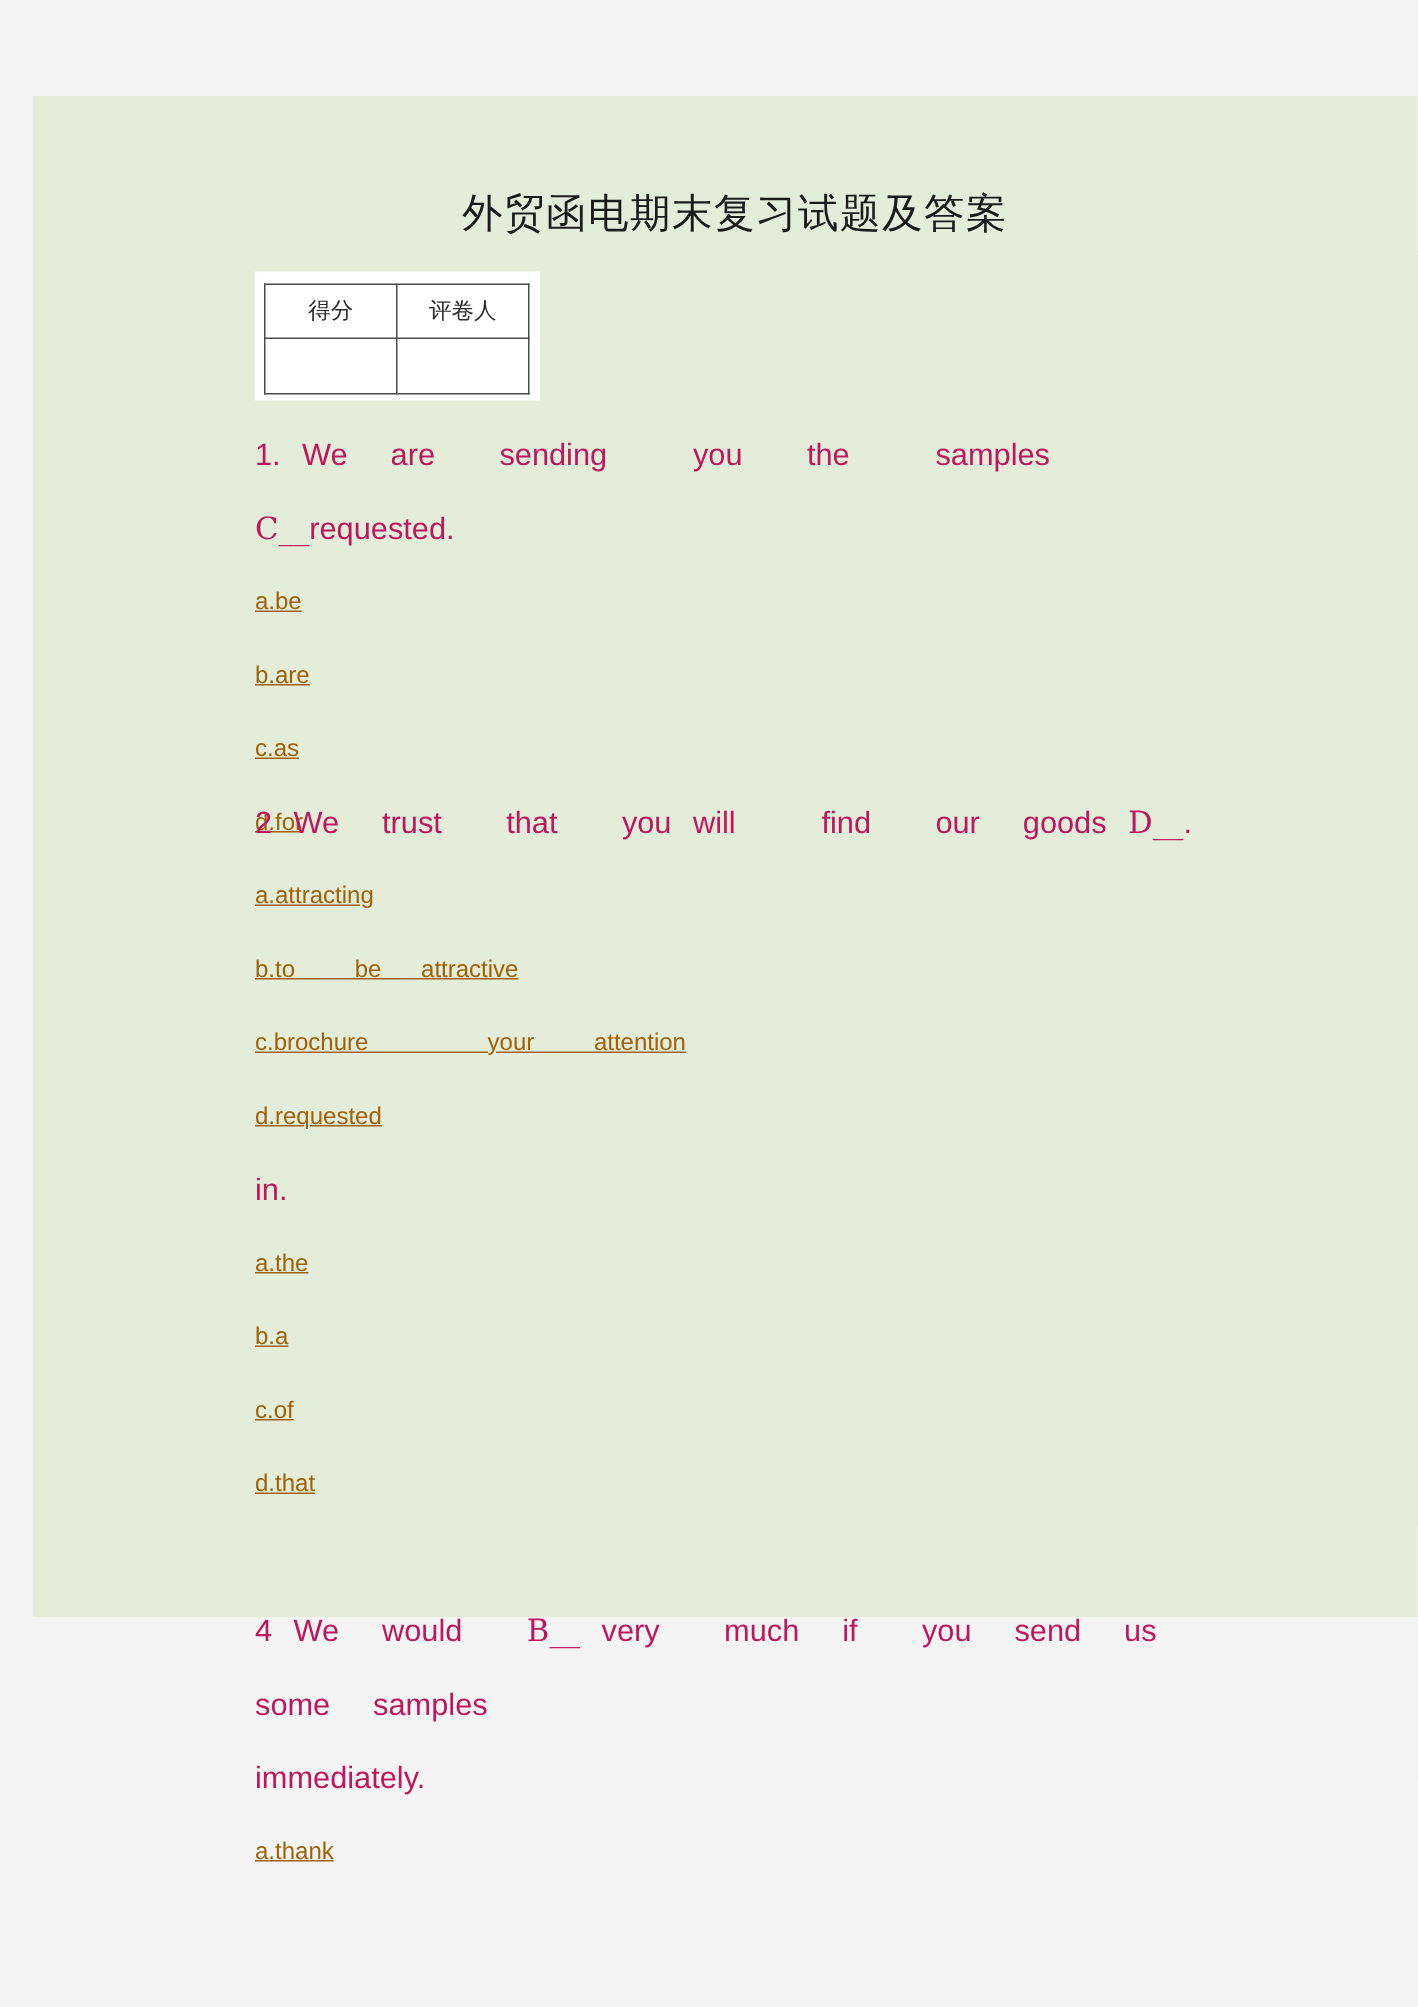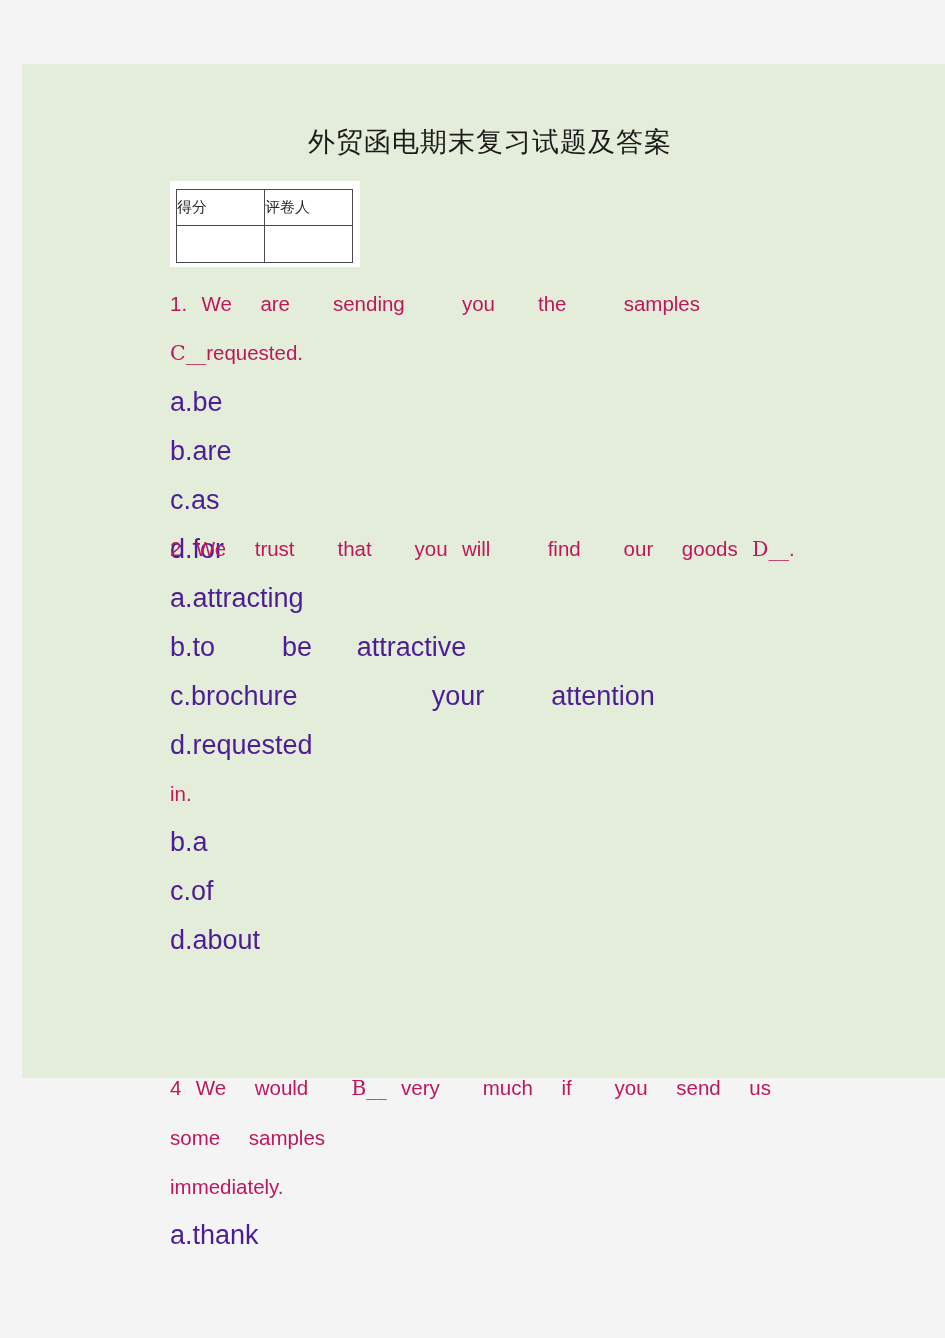--- a/index.html
+++ b/index.html
@@ -55,20 +55,21 @@
     top: 8px;
     width: 177px;
     height: 71px;
     border-collapse: collapse;
     background: #ffffff;
   }
   table.score-table td {
     border: 1.6px solid #4a4a4a;
     width: 50%;
     height: 35px;
+    text-align: center;
     vertical-align: middle;
     font-family: "DejaVu Serif", "Liberation Serif", serif;
     font-size: 15px;
     color: #2b2b2b;
     background: #ffffff;
     padding: 0;
   }
   table.score-table td.empty {
     height: 36px;
   }
@@ -80,24 +81,25 @@
   .qline {
     font-size: 20.5px;
     line-height: 49px;
     color: #be185d;
     white-space: pre-wrap;
   }
   .qline.justified {
     word-spacing: 0.42em;
   }
   .opt {
-    font-size: 27px;
+    font-size: 16px;
     line-height: 49px;
-    color: #4c1d95;
+    color: #a16207;
     white-space: pre-wrap;
+    text-decoration: underline;
   }
   .opt.spaced {
     word-spacing: 0.55em;
   }
   .ans {
     font-family: "DejaVu Serif", "Liberation Serif", serif;
   }
 </style>
 </head>
 <body>
@@ -133,23 +135,24 @@
     <div class="qblock" style="top:460px;">
       <div class="qline justified"><span>2 We  trust   that   you will    find   our  goods </span><span class="ans">D__</span><span>.</span></div>
       <div class="opt">a.attracting</div>
       <div class="opt spaced">b.to   be  attractive</div>
       <div class="opt spaced">c.brochure      your   attention</div>
       <div class="opt">d.requested</div>
     </div>
 
     <div class="qblock" style="top:705px;">
       <div class="qline">in.</div>
+      <div class="opt">a.the</div>
       <div class="opt">b.a</div>
       <div class="opt">c.of</div>
-      <div class="opt">d.about</div>
+      <div class="opt">d.that</div>
     </div>
 
     <div class="qblock" style="top:999px;">
       <div class="qline justified"><span>4 We  would   </span><span class="ans">B__</span><span> very   much  if   you  send  us  some  samples</span></div>
       <div class="qline">immediately.</div>
       <div class="opt">a.thank</div>
     </div>
 
   </div>
 </div>

